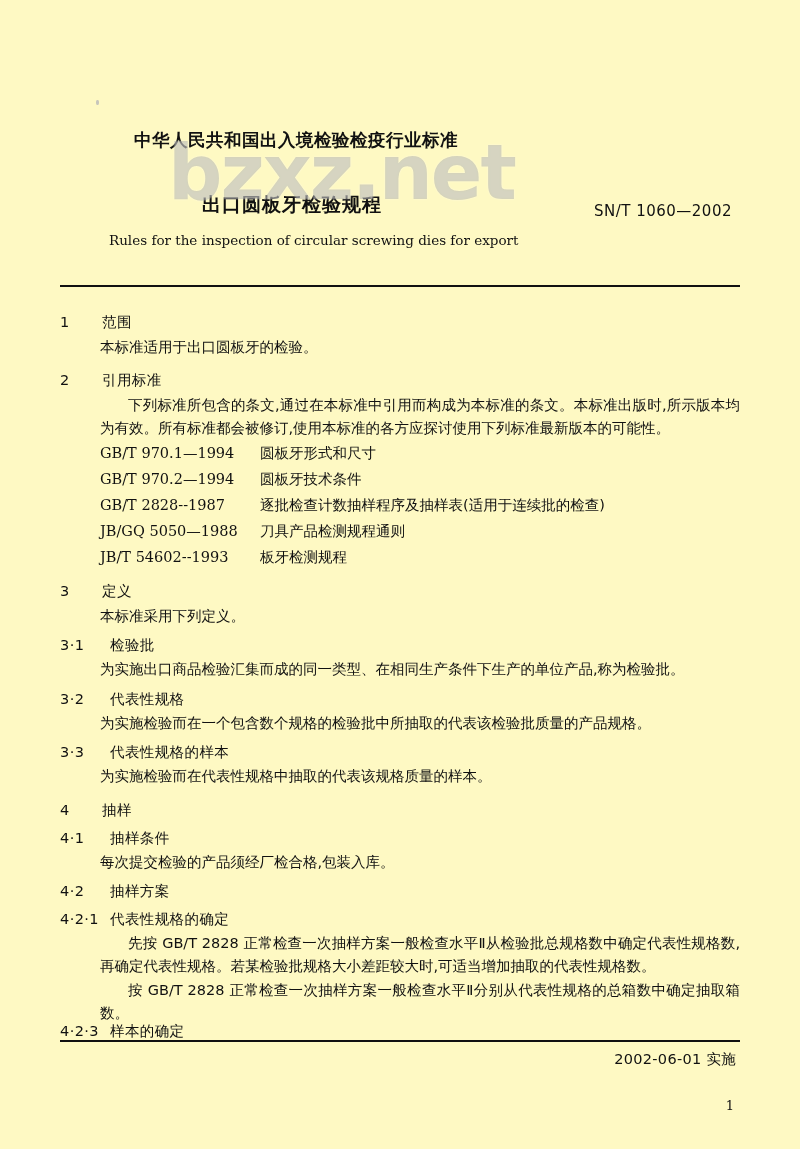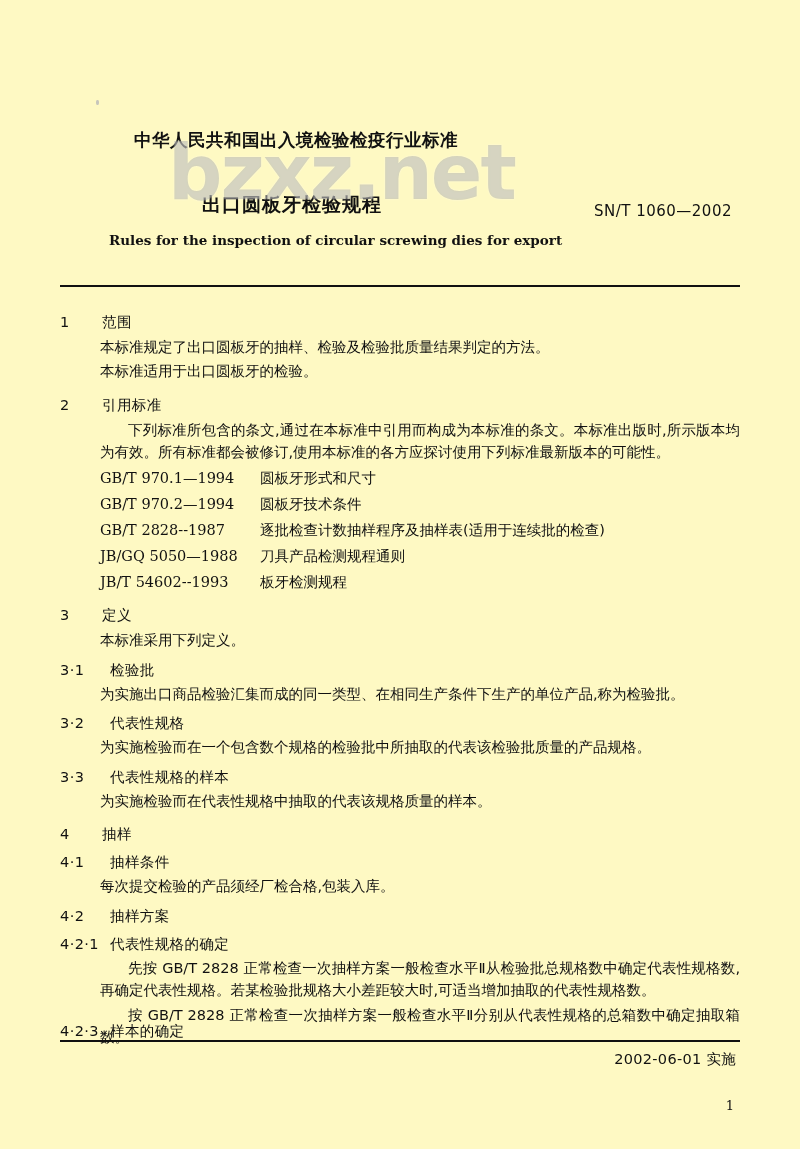--- a/index.html
+++ b/index.html
@@ -77,21 +77,21 @@
     font-size: 15px;
     letter-spacing: .5px;
     white-space: nowrap;
   }
   .title-en {
     position: absolute;
     left: 49px;
     top: 232px;
     font-family: "DejaVu Serif", serif;
     font-size: 13.5px;
-    font-weight: bold;
+    font-weight: normal;
     white-space: nowrap;
     text-align: center;
   }
   .rule-top {
     position: absolute;
     left: 0;
     right: 0;
     top: 285px;
     height: 2px;
     background: #111;
@@ -211,21 +211,20 @@
     <div class="title-en">Rules for the inspection of circular screwing dies for export</div>
 
     <div class="rule-top"></div>
 
     <div class="body-area">
 
       <div class="sec">
         <div class="h-num">
           <span class="n">1</span><span>范围</span>
         </div>
-        <div class="p">本标准规定了出口圆板牙的抽样、检验及检验批质量结果判定的方法。</div>
         <div class="p">本标准适用于出口圆板牙的检验。</div>
       </div>
 
       <div class="sec">
         <div class="h-num">
           <span class="n">2</span><span>引用标准</span>
         </div>
         <div class="p indent">下列标准所包含的条文,通过在本标准中引用而构成为本标准的条文。本标准出版时,所示版本均为有效。所有标准都会被修订,使用本标准的各方应探讨使用下列标准最新版本的可能性。</div>
 
         <div class="ref">

